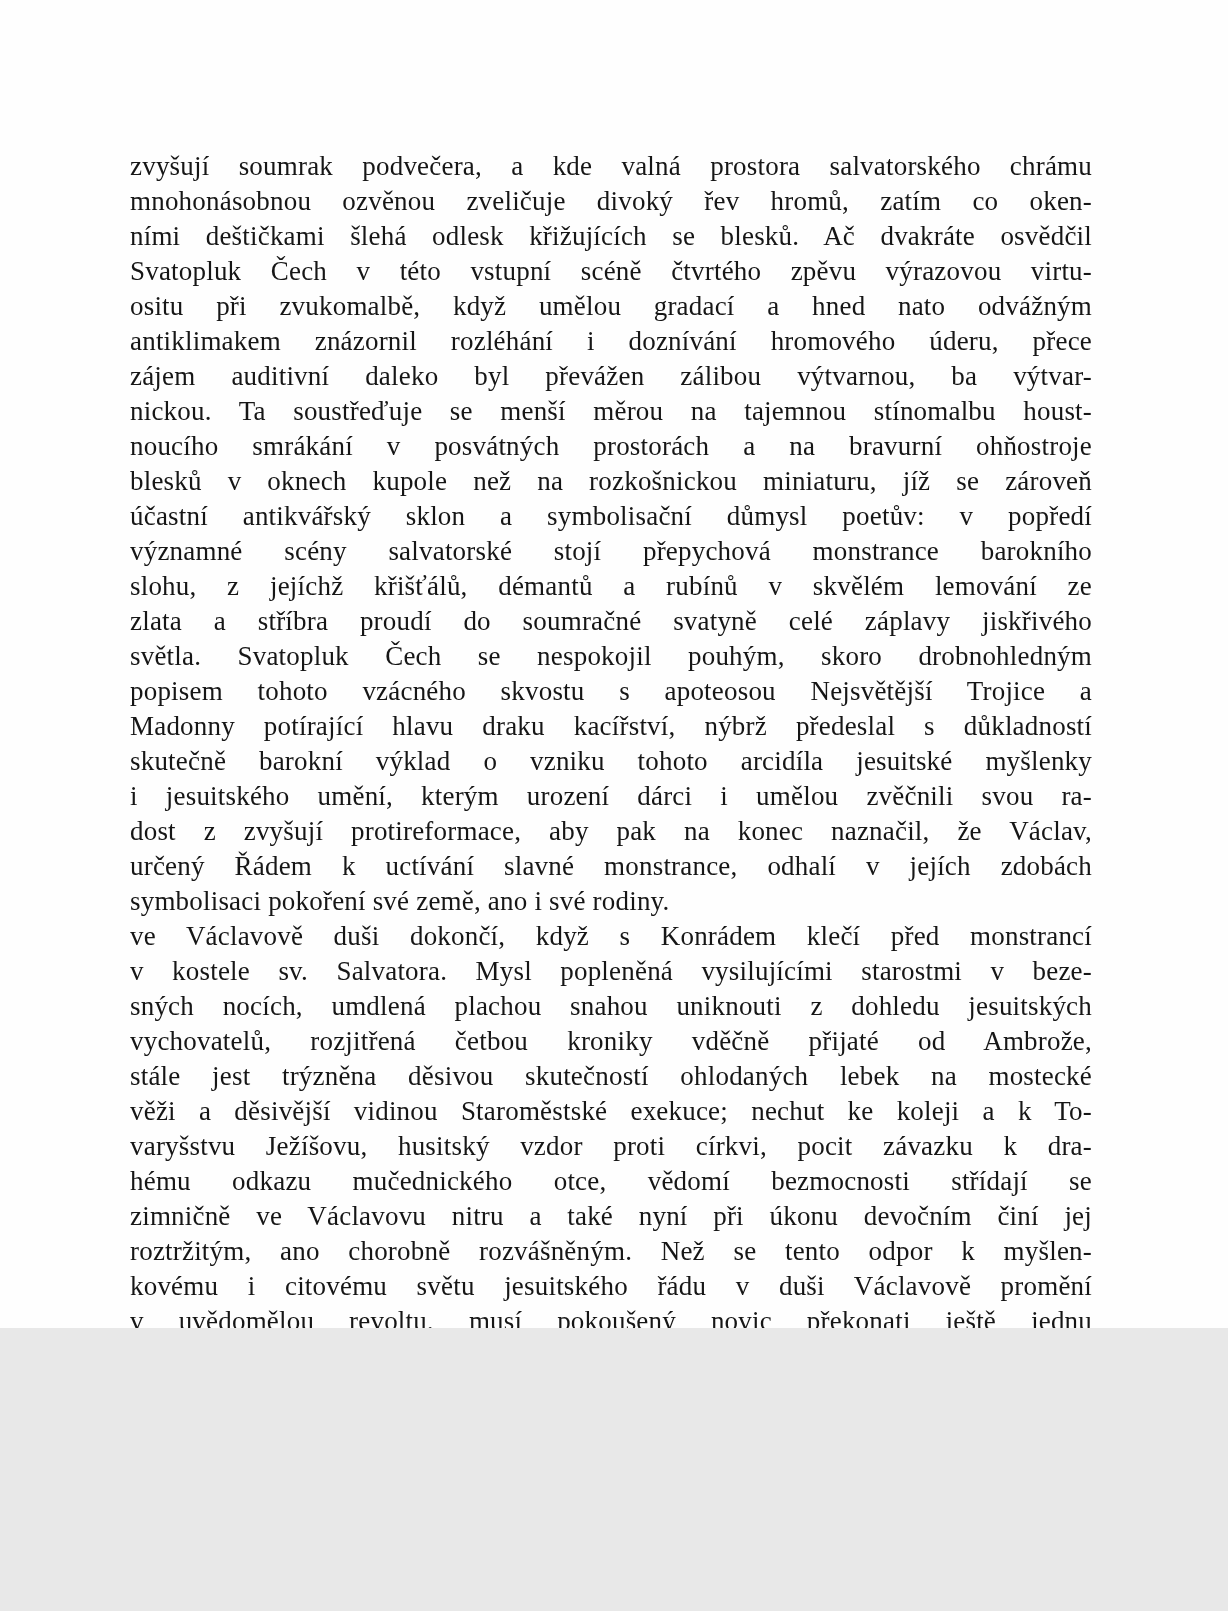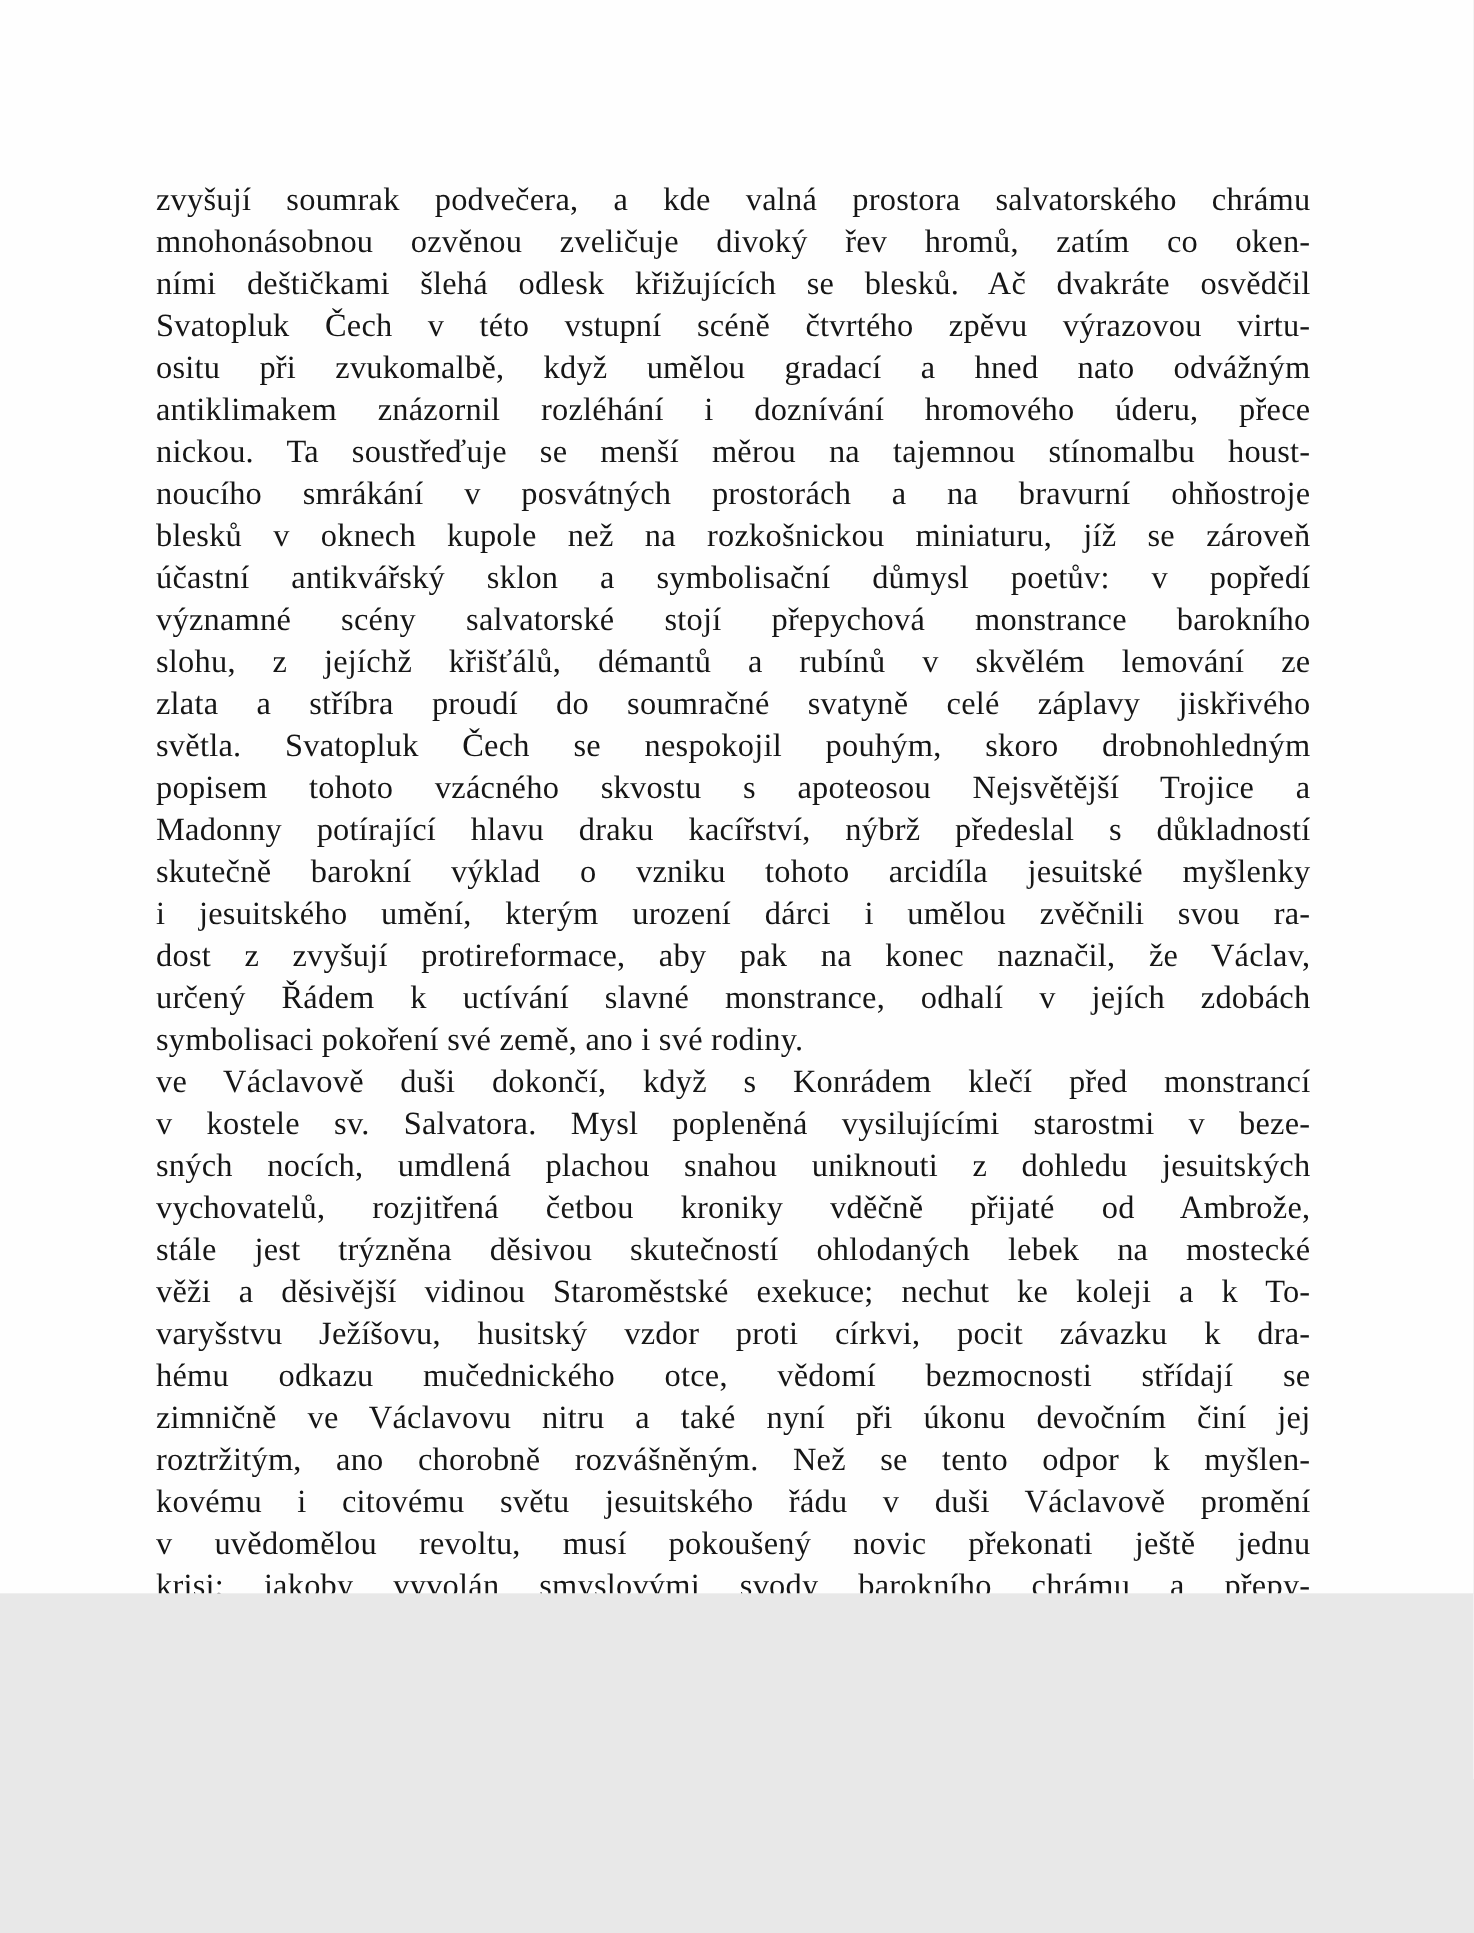--- a/index.html
+++ b/index.html
@@ -50,20 +50,21 @@
 <body>
 
 <div class="page">
   <div class="text-block">
     <div class="line">zvyšují soumrak podvečera, a kde valná prostora salvatorského chrámu</div>
     <div class="line">mnohonásobnou ozvěnou zveličuje divoký řev hromů, zatím co oken-</div>
     <div class="line">ními deštičkami šlehá odlesk křižujících se blesků. Ač dvakráte osvědčil</div>
     <div class="line">Svatopluk Čech v této vstupní scéně čtvrtého zpěvu výrazovou virtu-</div>
     <div class="line">ositu při zvukomalbě, když umělou gradací a hned nato odvážným</div>
     <div class="line">antiklimakem znázornil rozléhání i doznívání hromového úderu, přece</div>
+    <div class="line">zájem auditivní daleko byl převážen zálibou výtvarnou, ba výtvar-</div>
     <div class="line">nickou. Ta soustřeďuje se menší měrou na tajemnou stínomalbu houst-</div>
     <div class="line">noucího smrákání v posvátných prostorách a na bravurní ohňostroje</div>
     <div class="line">blesků v oknech kupole než na rozkošnickou miniaturu, jíž se zároveň</div>
     <div class="line">účastní antikvářský sklon a symbolisační důmysl poetův: v popředí</div>
     <div class="line">významné scény salvatorské stojí přepychová monstrance barokního</div>
     <div class="line">slohu, z jejíchž křišťálů, démantů a rubínů v skvělém lemování ze</div>
     <div class="line">zlata a stříbra proudí do soumračné svatyně celé záplavy jiskřivého</div>
     <div class="line">světla. Svatopluk Čech se nespokojil pouhým, skoro drobnohledným</div>
     <div class="line">popisem tohoto vzácného skvostu s apoteosou Nejsvětější Trojice a</div>
     <div class="line">Madonny potírající hlavu draku kacířství, nýbrž předeslal s důkladností</div>

